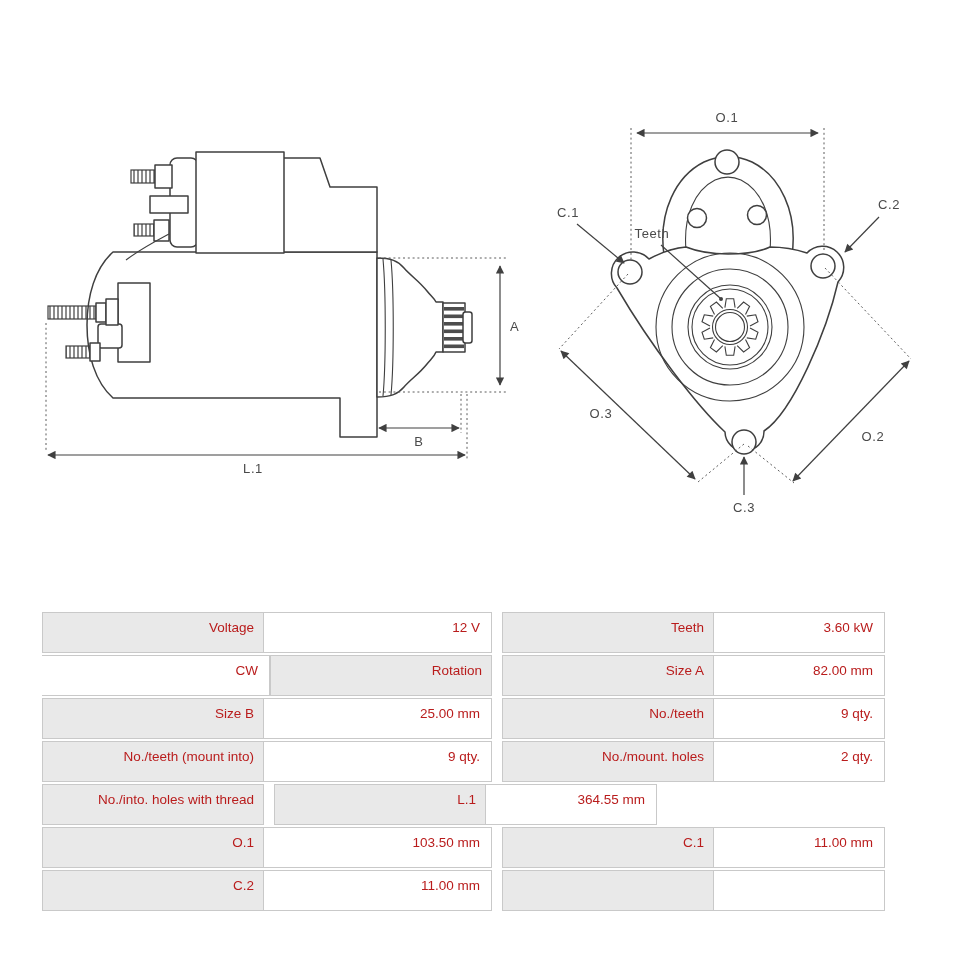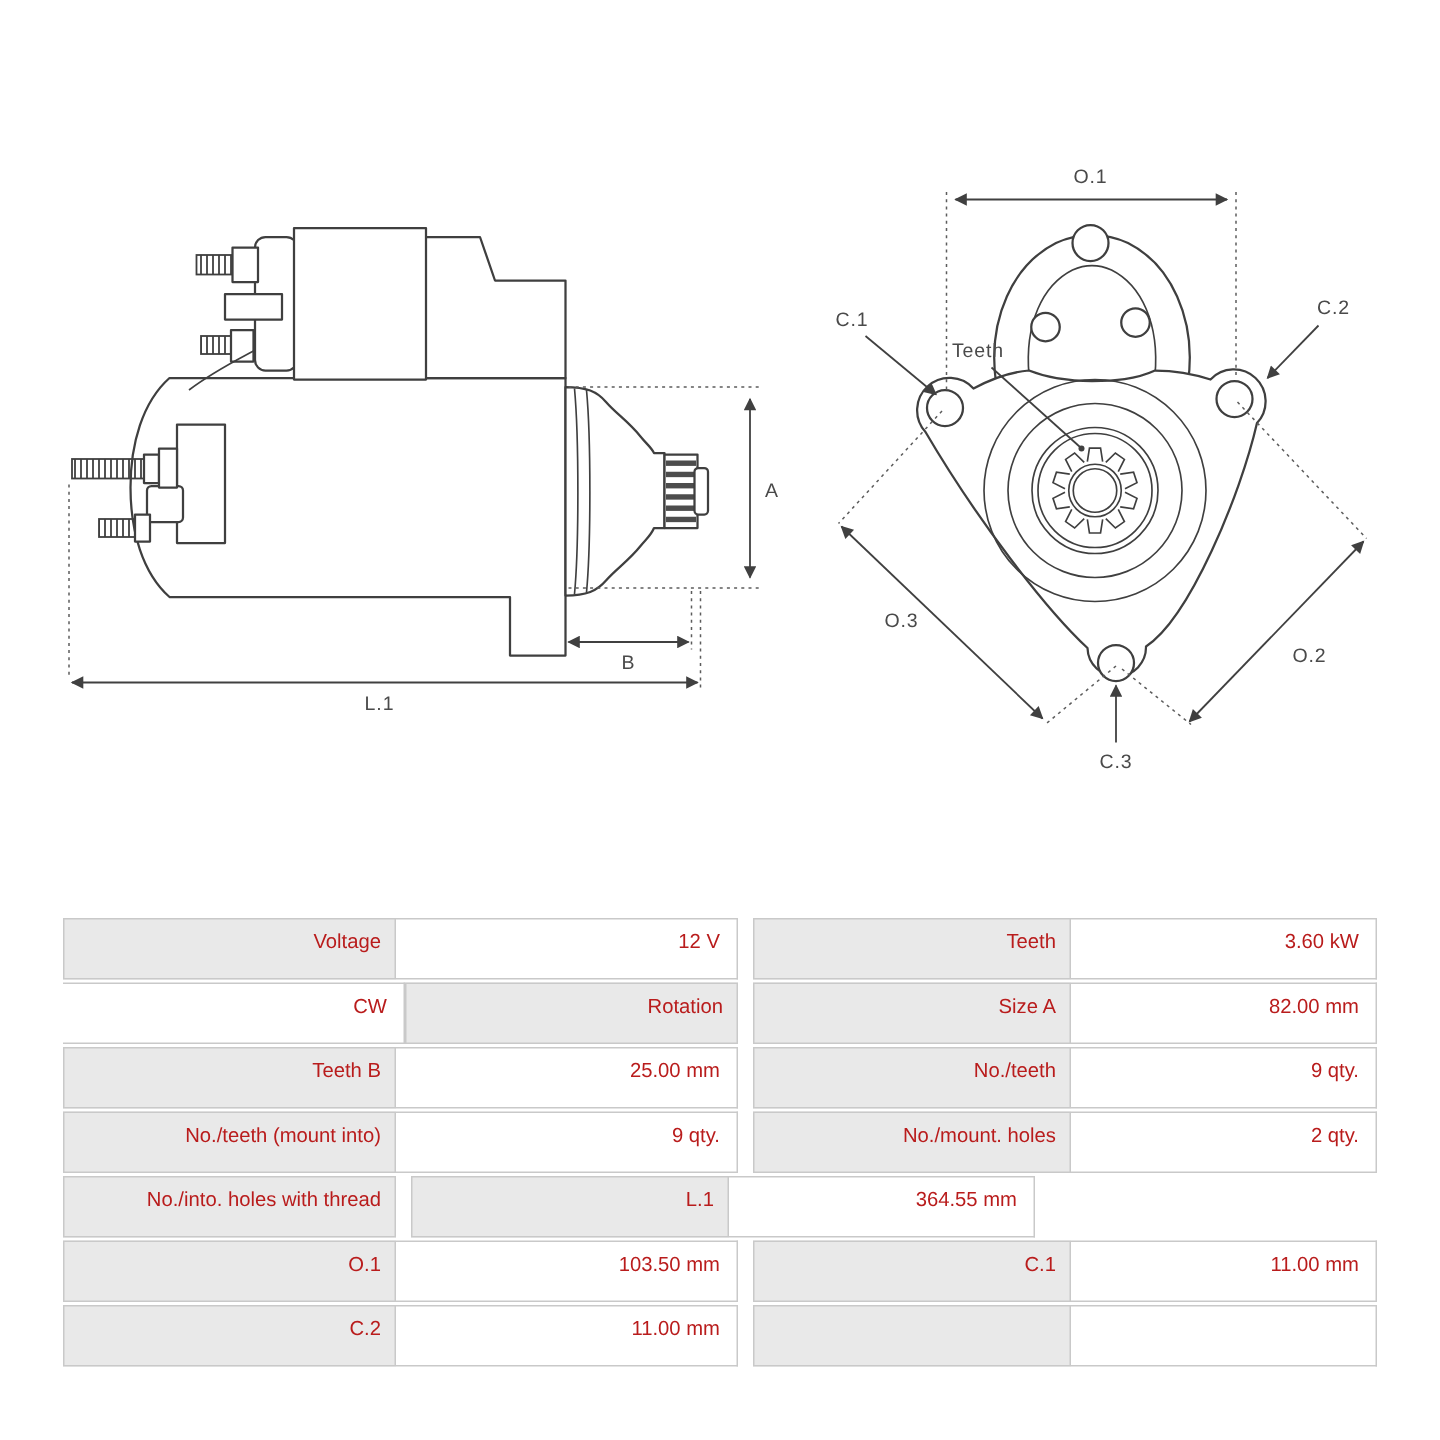--- a/index.html
+++ b/index.html
@@ -12,21 +12,21 @@
   .dot{stroke:#5c5c5c;stroke-width:1;fill:none;stroke-dasharray:2 2.8;}
   .dtx{font-size:13px;fill:#4a4a4a;letter-spacing:.6px;}
   .stripe{fill:#4d4d4d;stroke:none;}
   
   .spec-table{position:absolute;left:42px;top:612px;width:876px;font-size:13.5px;color:#b91c1c;}
   .spec-row{display:flex;margin-bottom:2px;align-items:stretch;}
   .cell{box-sizing:border-box;display:flex;align-items:flex-start;justify-content:flex-end;
         text-align:right;min-height:31px;padding-top:7px;line-height:16px;}
   .lbl{background:#e9e9e9;border:1px solid #c9c9c9;padding-left:44px;padding-right:9px;padding-bottom:6px;}
   .val{background:#ffffff;border:1px solid #c9c9c9;border-left:none;padding-right:11px;padding-left:8px;padding-bottom:16px;}
-  .c1{width:222px;} .c2{width:228px;} .gap{width:10px;} .c3{width:212px;} .c4{width:204px;}
+  .c1{width:222px;} .c2{width:228px;} .gap{width:10px;} .c3{width:212px;} .c4{width:171px;}
 </style>
 </head>
 <body>
 
 <div class="page">
 
   <svg class="drawing-svg" width="960" height="560" viewBox="0 0 960 560">
     <defs>
       <marker id="ah" viewBox="0 0 10 10" refX="9" refY="5" markerWidth="9" markerHeight="7" orient="auto-start-reverse">
         <path d="M0,0 L10,5 L0,10 Z" fill="#404040"></path>
@@ -187,21 +187,21 @@
 
     <div class="spec-row">
       <div class="cell val c2">CW</div>
       <div class="cell lbl c1">Rotation</div>
       <div class="gap"></div>
       <div class="cell lbl c3">Size A</div>
       <div class="cell val c4">82.00 mm</div>
     </div>
 
     <div class="spec-row">
-      <div class="cell lbl c1">Teeth B</div>
+      <div class="cell lbl c1">Size B</div>
       <div class="cell val c2">25.00 mm</div>
       <div class="gap"></div>
       <div class="cell lbl c3">No./teeth</div>
       <div class="cell val c4">9 qty.</div>
     </div>
 
     <div class="spec-row">
       <div class="cell lbl c1">No./teeth (mount into)</div>
       <div class="cell val c2">9 qty.</div>
       <div class="gap"></div>

